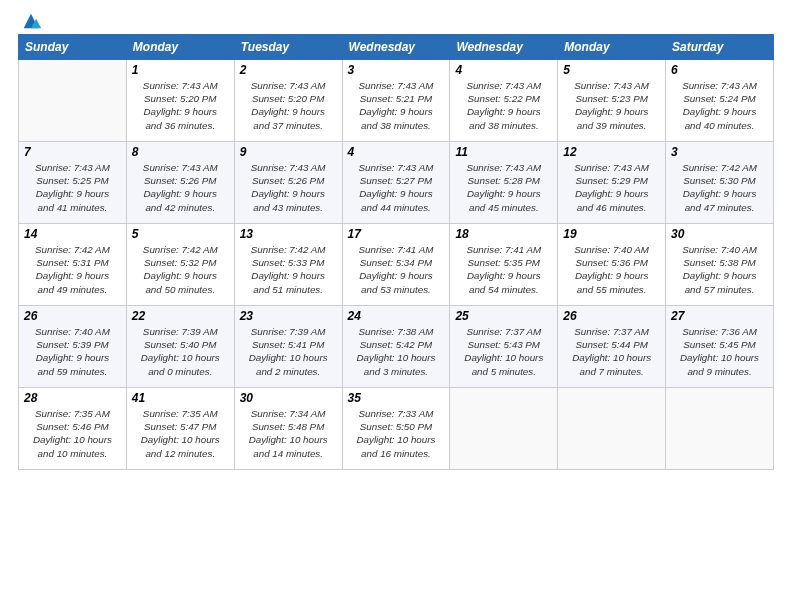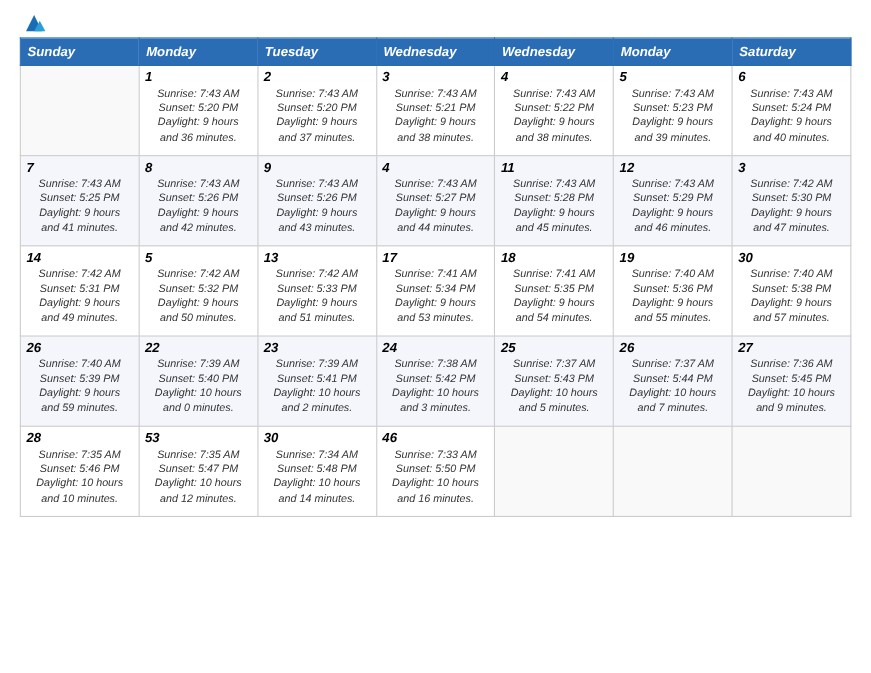--- a/index.html
+++ b/index.html
@@ -251,29 +251,29 @@
             <span class="day-number">27</span>
             <div class="day-info">Sunrise: 7:36 AM<br>Sunset: 5:45 PM<br>Daylight: 10 hours<br>and 9 minutes.</div>
           </td>
         </tr>
         <tr>
           <td class="row-odd">
             <span class="day-number">28</span>
             <div class="day-info">Sunrise: 7:35 AM<br>Sunset: 5:46 PM<br>Daylight: 10 hours<br>and 10 minutes.</div>
           </td>
           <td class="row-odd">
-            <span class="day-number">53</span>
+            <span class="day-number">41</span>
             <div class="day-info">Sunrise: 7:35 AM<br>Sunset: 5:47 PM<br>Daylight: 10 hours<br>and 12 minutes.</div>
           </td>
           <td class="row-odd">
             <span class="day-number">30</span>
             <div class="day-info">Sunrise: 7:34 AM<br>Sunset: 5:48 PM<br>Daylight: 10 hours<br>and 14 minutes.</div>
           </td>
           <td class="row-odd">
-            <span class="day-number">46</span>
+            <span class="day-number">35</span>
             <div class="day-info">Sunrise: 7:33 AM<br>Sunset: 5:50 PM<br>Daylight: 10 hours<br>and 16 minutes.</div>
           </td>
           <td class="empty-cell"></td>
           <td class="empty-cell"></td>
           <td class="empty-cell"></td>
         </tr>
       </tbody>
   </table>
 </div>
 

